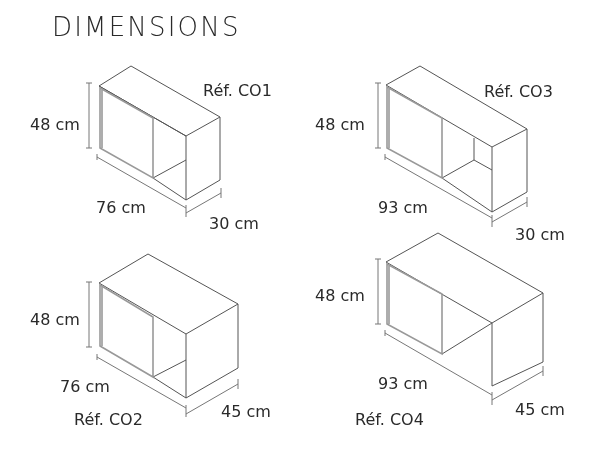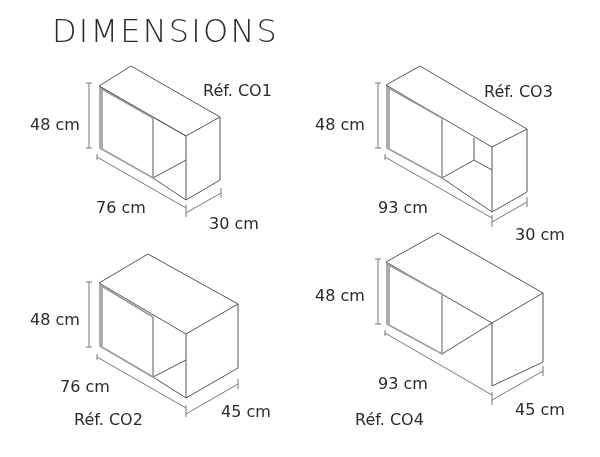--- a/index.html
+++ b/index.html
@@ -1,17 +1,17 @@
 <!DOCTYPE html>
 <html><head>
 <meta charset="utf-8">
 <style>
   html, body { margin:0; padding:0; background:#ffffff; }
   body { width:600px; height:457px; position:relative; overflow:hidden; font-family:"DejaVu Sans", sans-serif; color:#2a2a2a; }
-  #title { position:absolute; left:52px; top:12px; font-size:32px; letter-spacing:2.2px; font-weight:300; color:#2a2a2a; margin:0; font-family:"DejaVu Sans", sans-serif; }
+  #title { position:absolute; left:52px; top:12px; font-size:26px; letter-spacing:2.2px; font-weight:300; color:#2a2a2a; margin:0; font-family:"DejaVu Sans", sans-serif; }
   svg { position:absolute; left:0; top:0; }
   .lbl { font-family:"DejaVu Sans", sans-serif; font-size:16px; fill:#2a2a2a; }
   .edge { stroke:#555; stroke-width:1; fill:none; }
   .door { stroke:#999; stroke-width:1.6; fill:none; }
   .dim { stroke:#777; stroke-width:1; fill:none; }
 </style>
 </head>
 <body>
 
 <h1 id="title">DIMENSIONS</h1>

